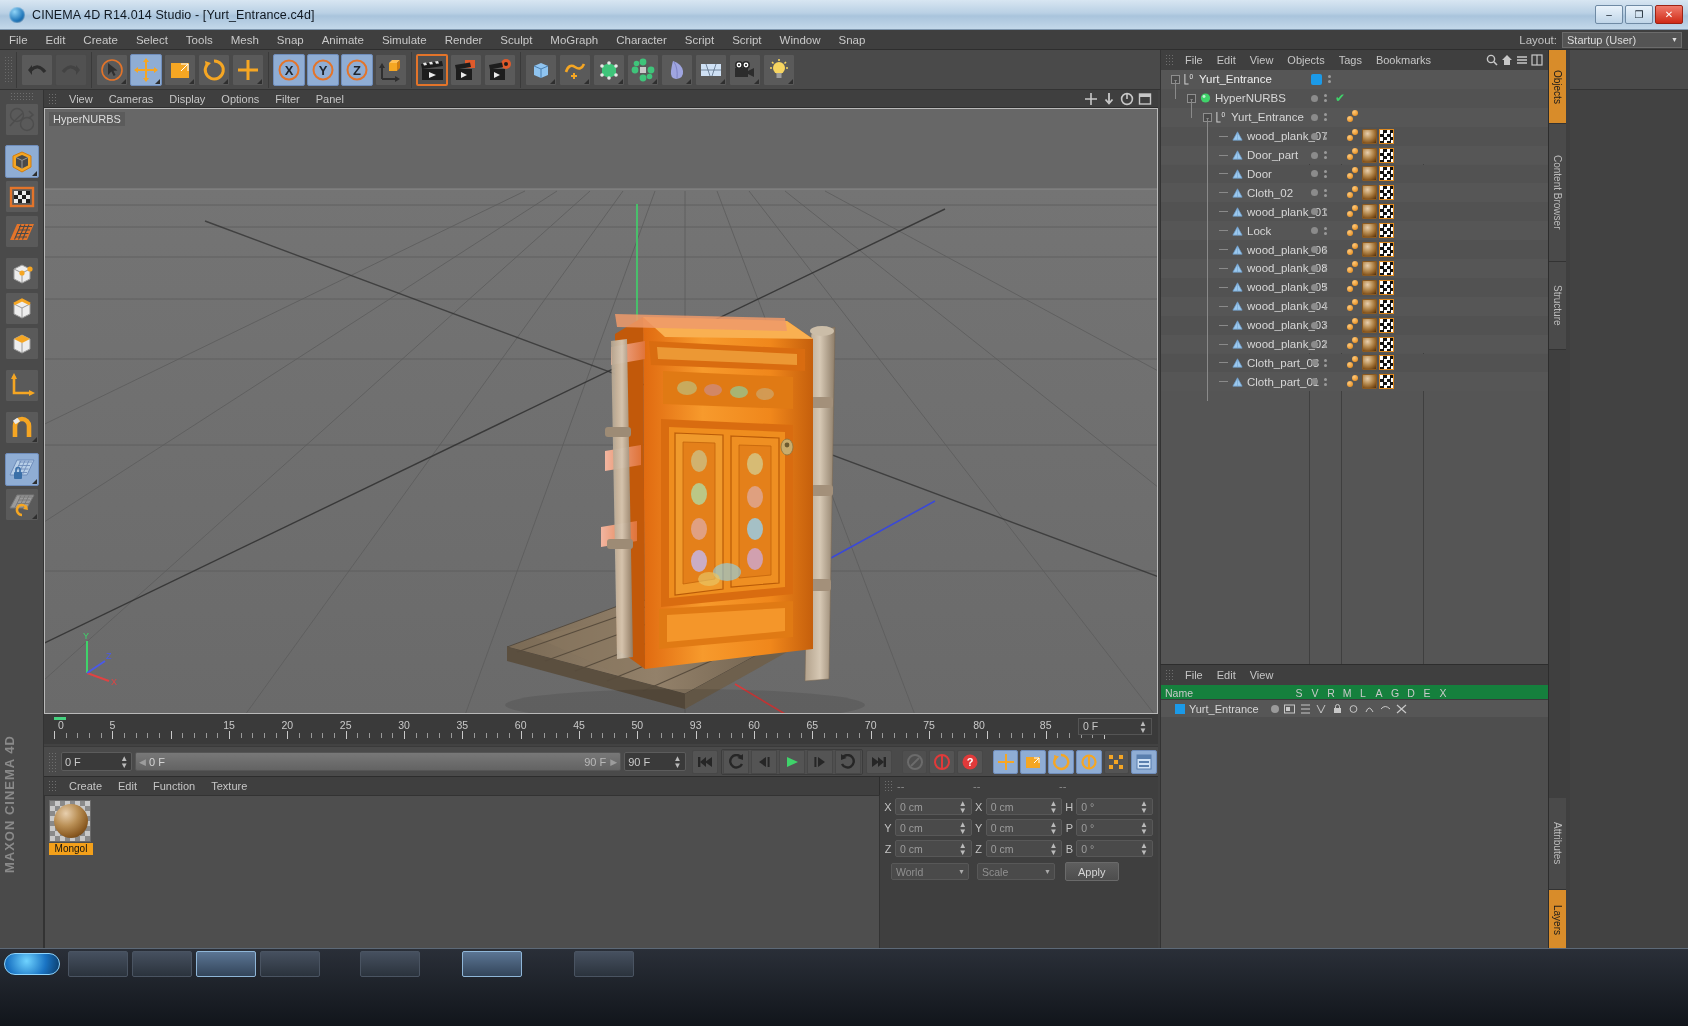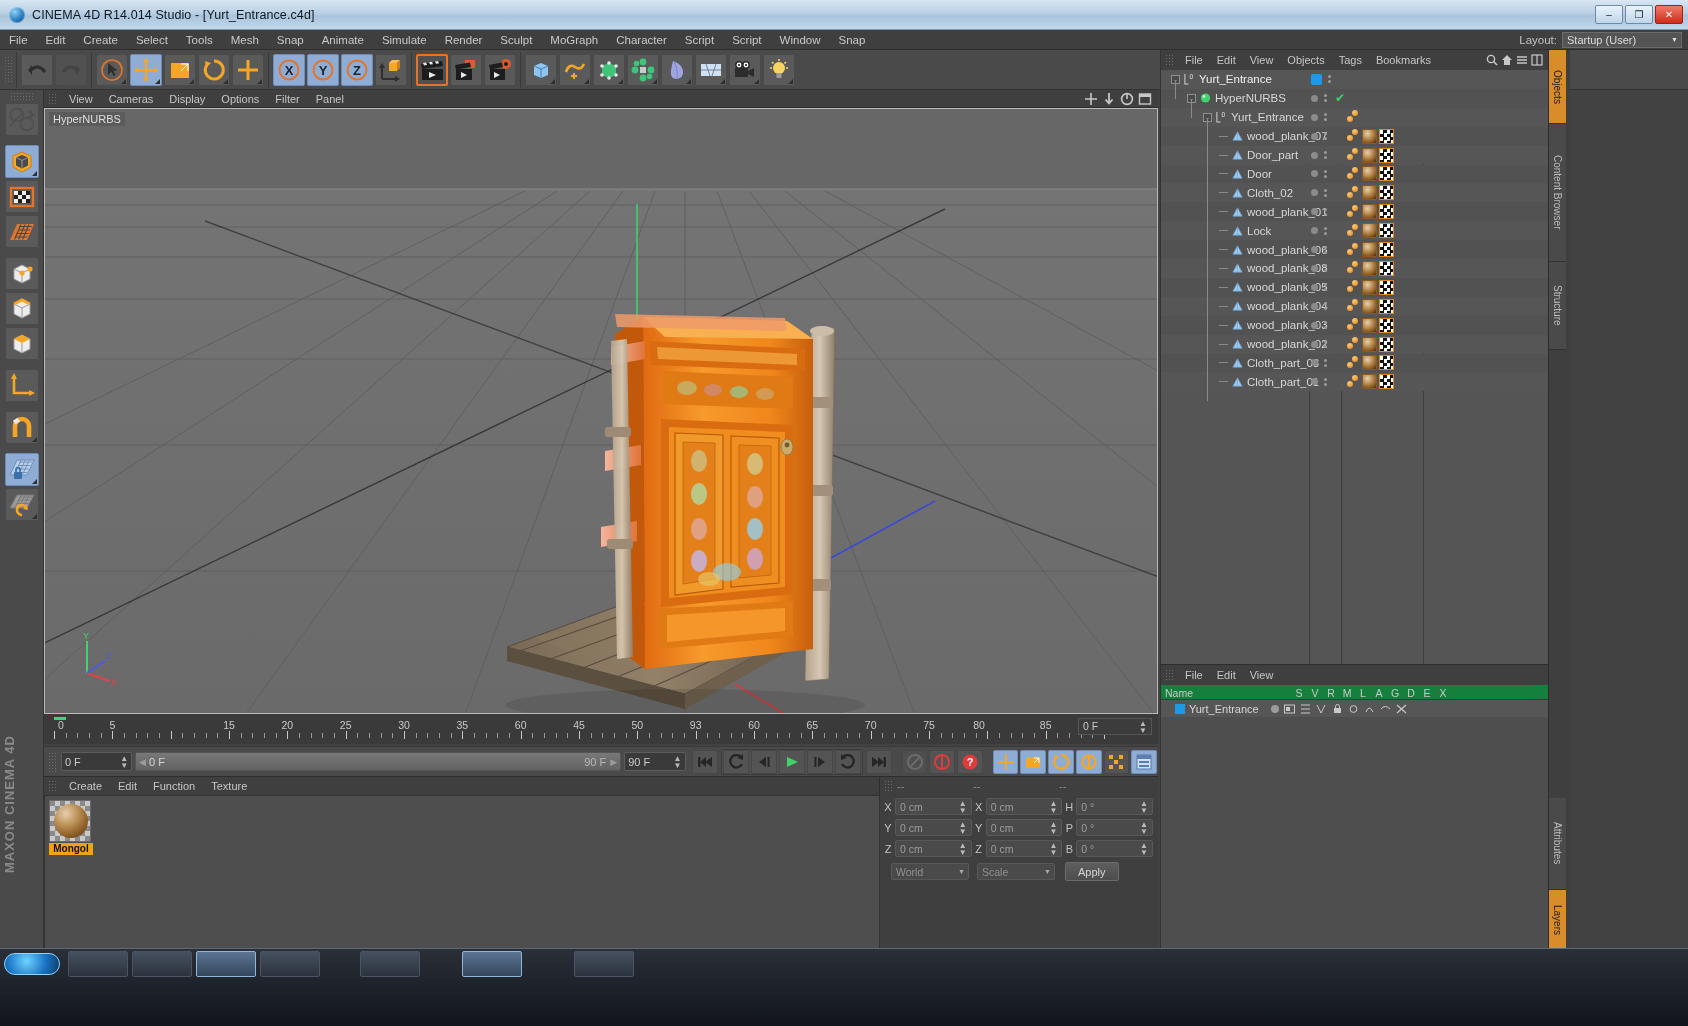--- a/index.html
+++ b/index.html
@@ -151,21 +151,21 @@
   .pgroup { display:flex; border:1px solid #3c3c3c; border-radius:2px; background:#4f4f4f; margin:0 2px; }
   .pbtn.blue { background:#8fadd4; border-color:#6f8dbb; }
 
   
   .matmgr { position:absolute; left:44px; top:776px; width:836px; height:172px; background:#3f3f3f;
     border-top:1px solid #2d2d2d; border-right:1px solid #2d2d2d; }
   .mm-menu { height:18px; display:flex; align-items:center; background:#3f3f3f; }
   .mm-menu .mi { font-size:11px; color:#c6c6c6; padding:0 8px; line-height:18px; }
   .mm-body { position:absolute; left:0; top:18px; width:836px; height:154px; background:#4e4e4e;
     border:1px solid #333; padding:4px; }
-  .mat-item { width:44px;font-weight:bold; }
+  .mat-item { width:44px; }
   .mat-swatch { width:42px; height:42px; border:1px solid #6a6a6a; position:relative; overflow:hidden;
     background:
       repeating-conic-gradient(#c9c9c9 0% 25%, #8a8a8a 0% 50%) 0 0/10px 10px; }
   .mat-ball { position:absolute; left:4px; top:3px; width:34px; height:34px; border-radius:50%;
     background: radial-gradient(circle at 35% 28%, #e8cfae 0%, #b98f55 38%, #8a5a22 70%, #4c2d0e 100%); }
   .mat-name { font-size:10px; color:#111; background:#f3a01a; text-align:center; line-height:12px;
     margin-top:1px; overflow:hidden; white-space:nowrap; }
 
   
   .coords { position:absolute; left:880px; top:776px; width:278px; height:172px; background:#3f3f3f;

